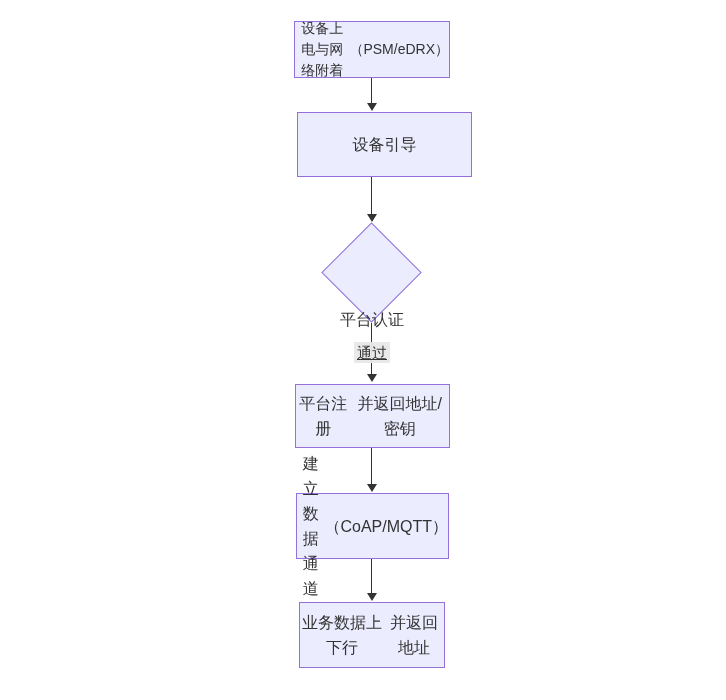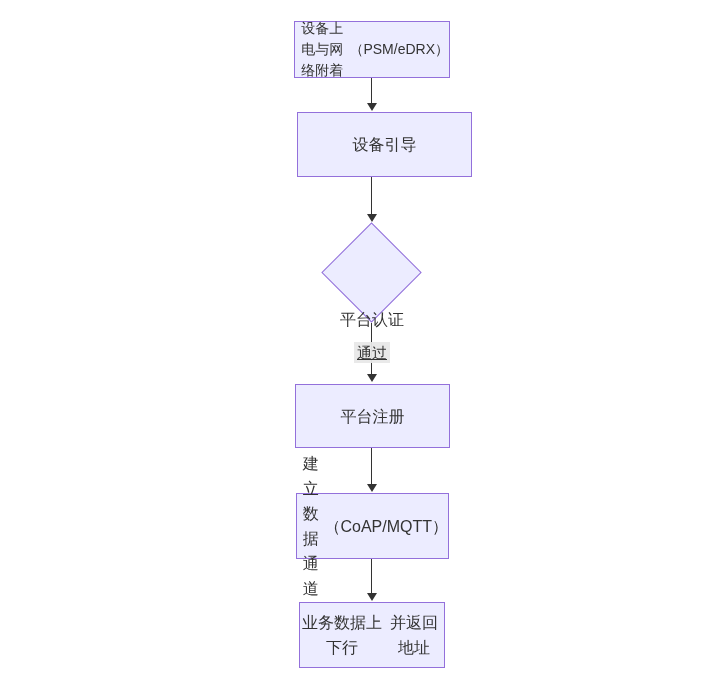--- a/index.html
+++ b/index.html
@@ -99,20 +99,21 @@
 
   <div class="diamond-shape"></div>
   <div class="diamond-label">平台认证</div>
 
   <div class="edge-line" style="top:323px; height:52px;"></div>
   <div class="edge-label">通过</div>
   <div class="arrowhead" style="top:374px;"></div>
 
   <div class="rect-node fs16" style="left:295px; top:384px; width:155px; height:64px;">
     <span class="line">平台注册</span>
+    <span class="line">并返回地址/密钥</span>
   </div>
 
   <div class="edge-line" style="top:448px; height:37px;"></div>
   <div class="arrowhead" style="top:484px;"></div>
 
   <div class="rect-node fs16" style="left:296px; top:493px; width:153px; height:66px;">
     <span class="line">建立数据通道</span>
     <span class="line">（CoAP/MQTT）</span>
   </div>
 

